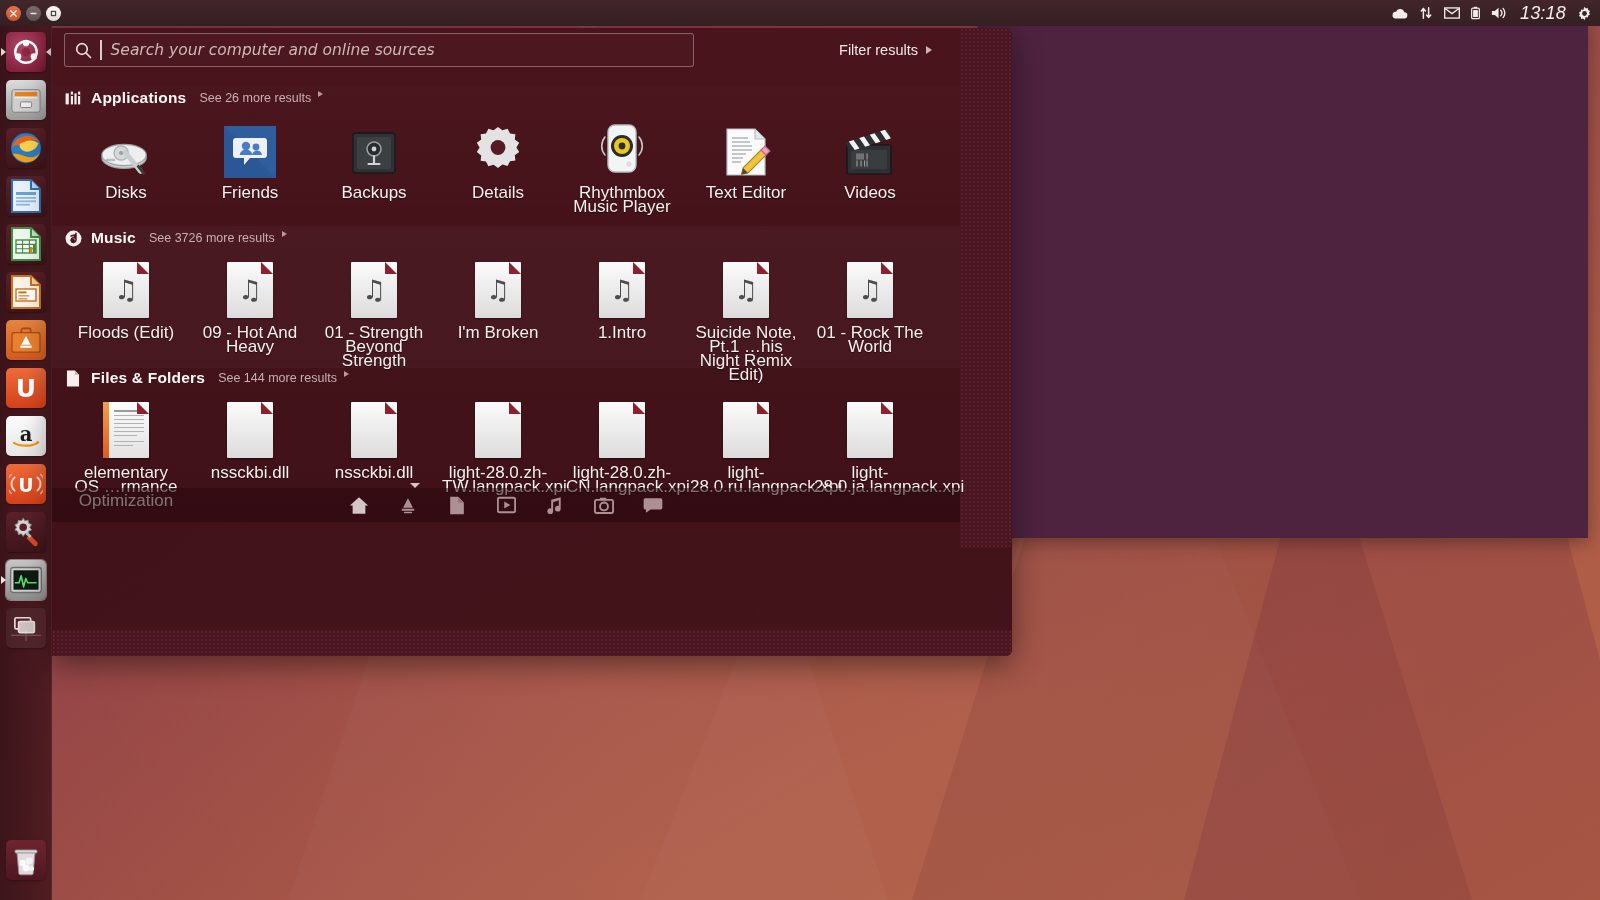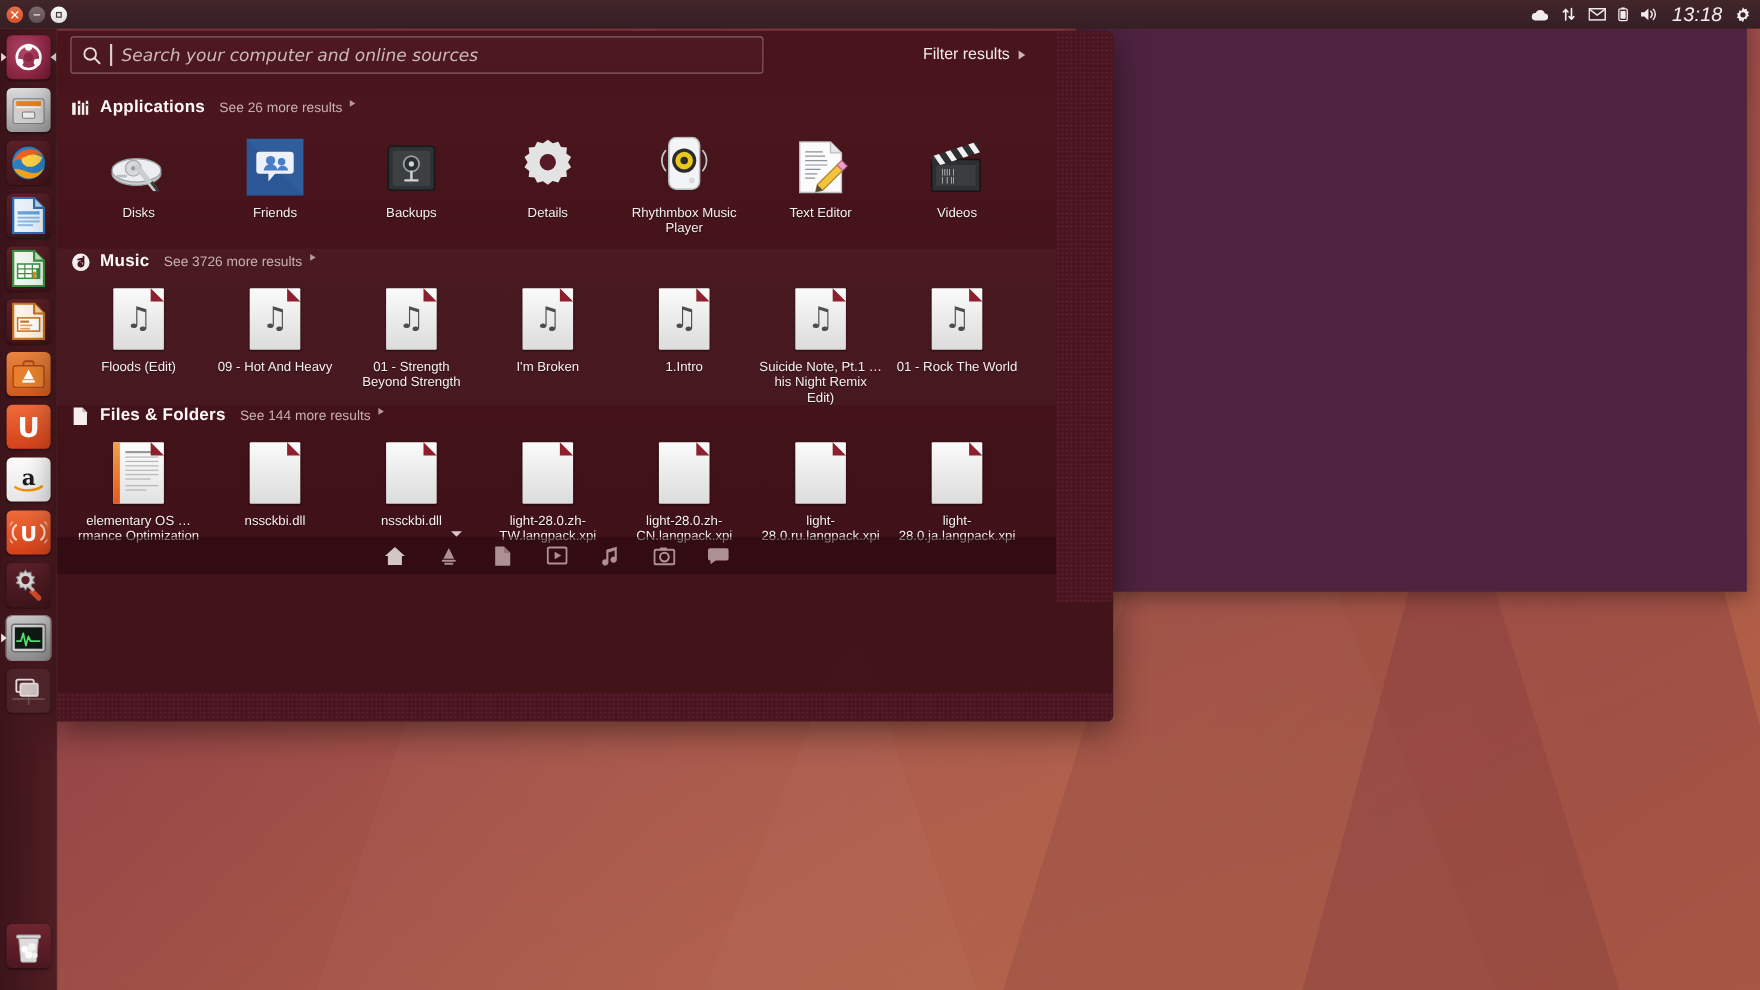--- a/index.html
+++ b/index.html
@@ -144,21 +144,21 @@
   .cat-icon{ width:18px; height:18px; display:flex; align-items:center; justify-content:center; }
   .cat-title{ color:#fdf8f7; font-size:15.5px; font-weight:bold; letter-spacing:.2px; }
   .cat-more{ color:#c8b1b2; font-size:12.5px; display:flex; align-items:flex-start; gap:7px; margin-left:4px;}
   .tri-sm{ width:0;height:0;border-top:3.5px solid transparent;border-bottom:3.5px solid transparent;
            border-left:5px solid #b79b9c; }
 
   .grid{ position:relative; display:flex; padding-left:12px; }
   .cell{ width:124px; display:flex; flex-direction:column; align-items:center; }
   .cell .ico{ height:62px; display:flex; align-items:flex-end; justify-content:center; }
   .cell .lbl{ margin-top:8px; width:112px; text-align:center; color:#f6f0ef;
-              font-size:12px; line-height:14px; text-shadow:0 1px 1px rgba(0,0,0,0.6); }
+              font-size:17px; line-height:14px; text-shadow:0 1px 1px rgba(0,0,0,0.6); }
 
   
   #cat-apps .band{ background:linear-gradient(to bottom, rgba(255,255,255,0.012), rgba(255,255,255,0.00)); }
   #cat-music .band{ background:rgba(255,255,255,0.030); }
   #cat-files .band{ background:rgba(255,255,255,0.008); }
 
   
   #lens-bar{
     position:absolute; left:0; bottom:0; width:908px; height:34px;
     background:rgba(40,10,15,0.55);

